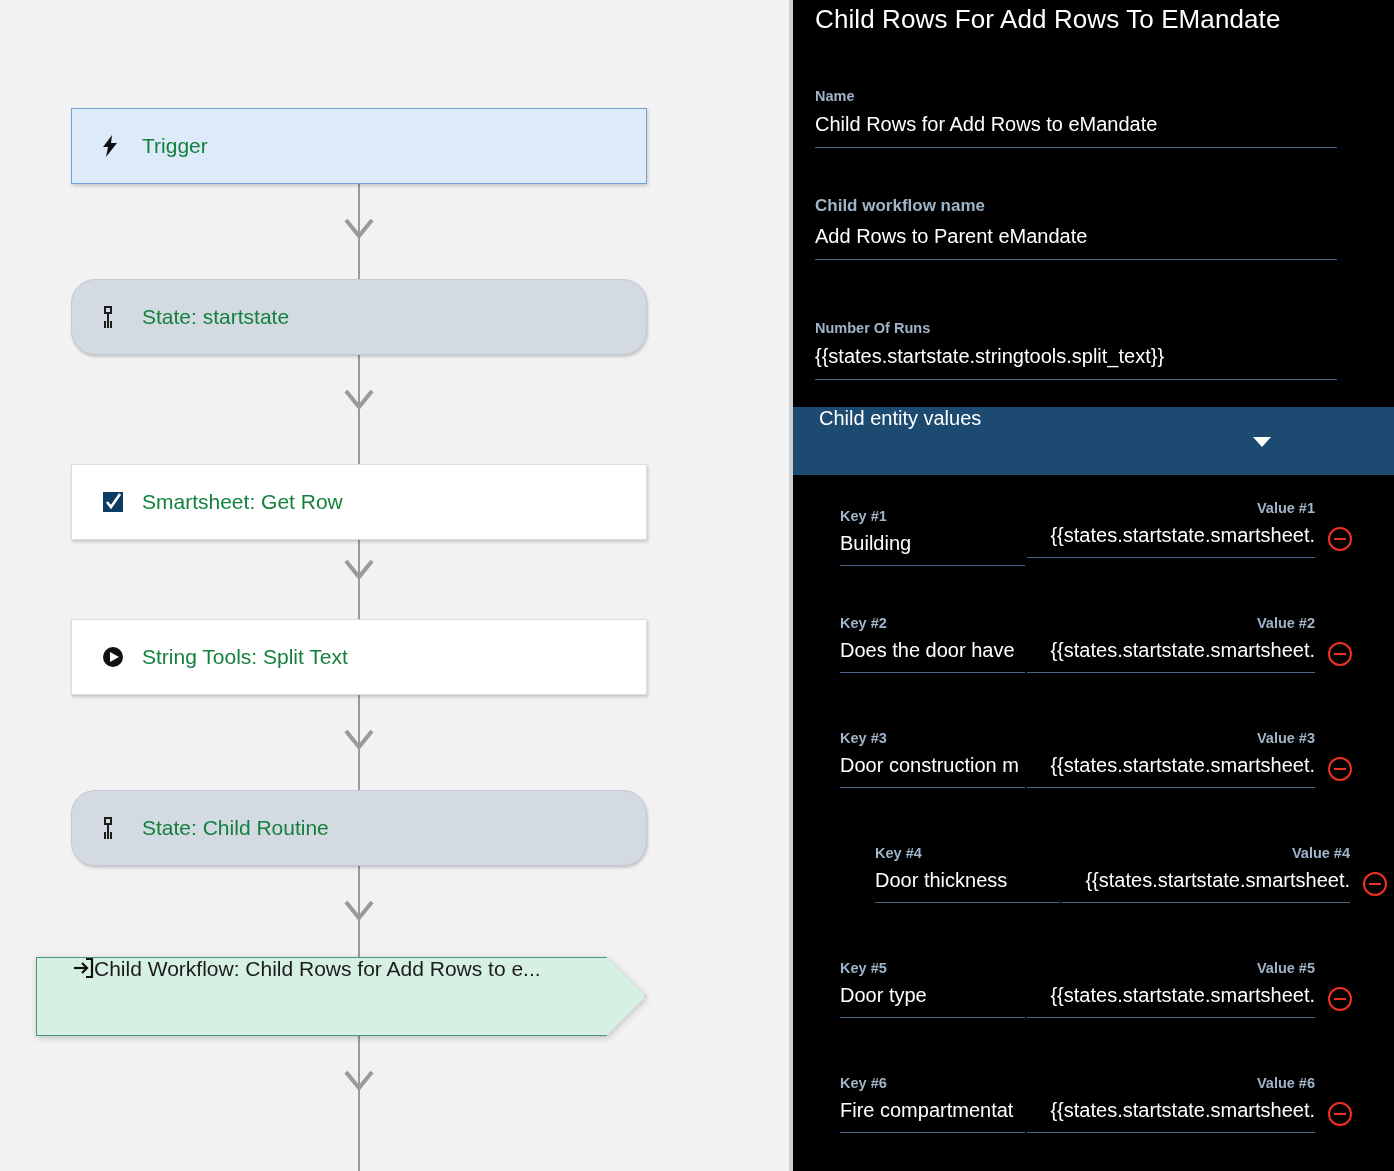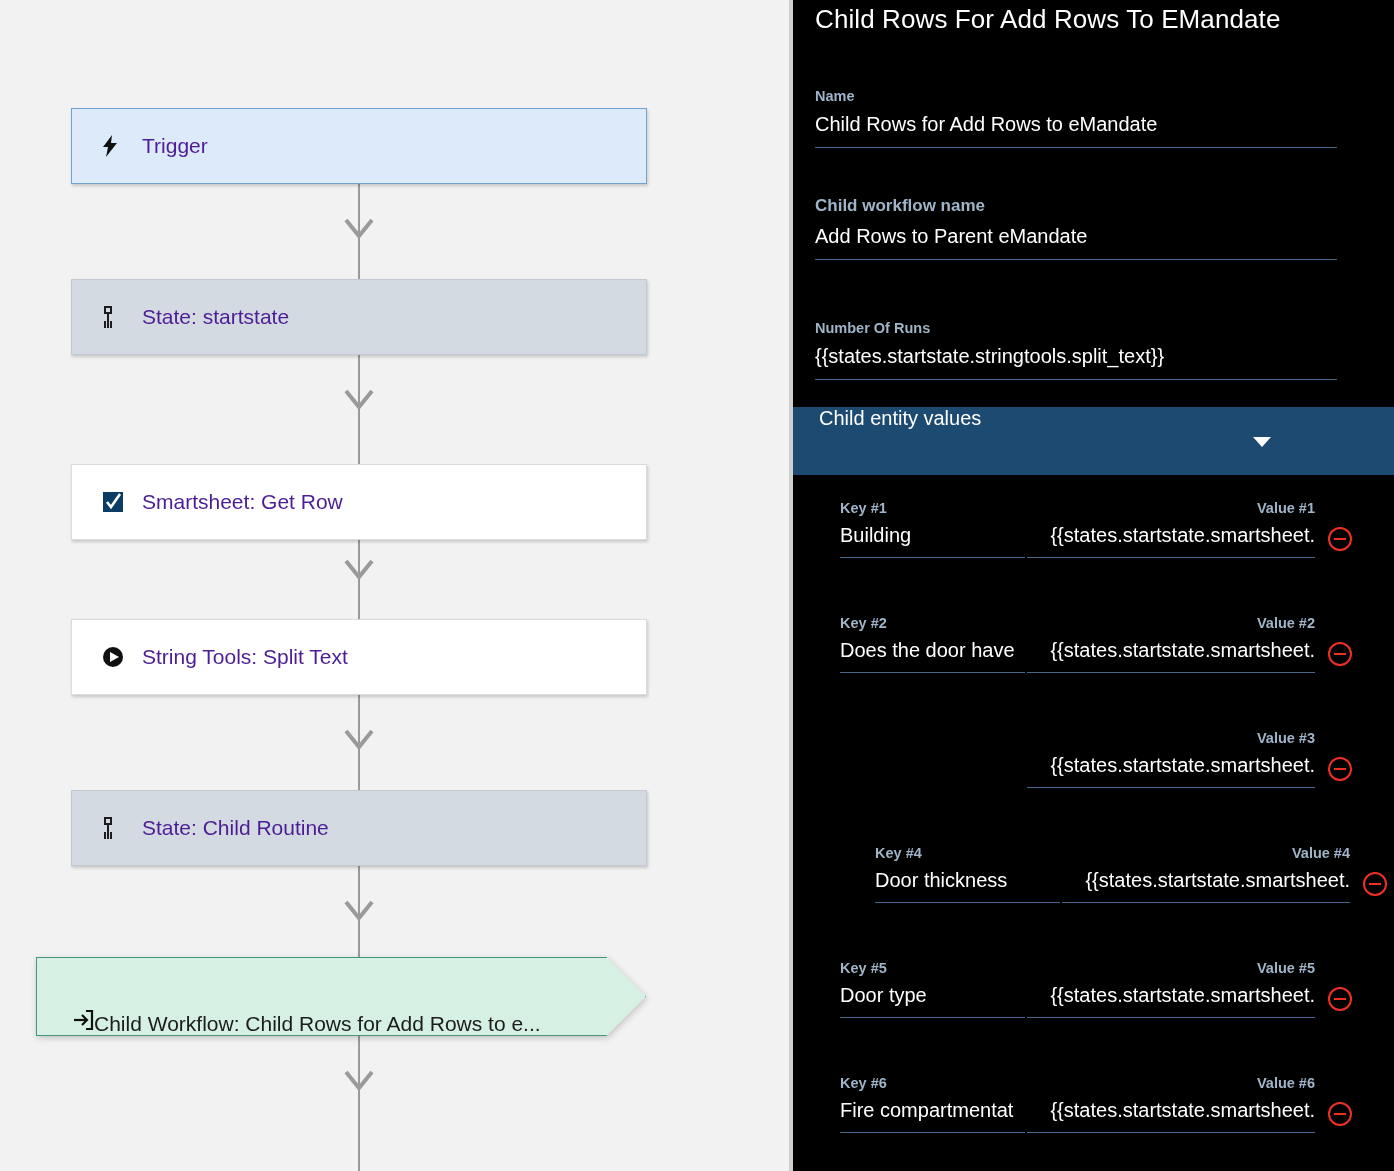--- a/index.html
+++ b/index.html
@@ -19,49 +19,49 @@
   .spine {
     position: absolute; left: 358px; top: 145px; width: 2px; height: 1026px;
     background: #9a9a9a;
   }
   .node {
     position: absolute; left: 71px; width: 576px; height: 76px;
     border: 1px solid #c9c9c9;
     box-shadow: 1px 2px 3px rgba(0,0,0,.18);
     display: flex; align-items: center;
     padding-left: 30px;
-    font-size: 21px; color: #4c1d95;
+    font-size: 21px; color: #15803d;
     z-index: 2;
   }
   .node .nlabel { white-space: nowrap; }
   .node .nicon {
     width: 26px; margin-right: 14px; display: flex;
     align-items: center; justify-content: flex-start;
   }
   .node-trigger { top: 108px; background: #ddeafa; border-color: #6fa3d8; }
-  .node-state   { background: #d3dae2; border-color: #c2c9d1; }
+  .node-state   { background: #d3dae2; border-color: #c2c9d1; border-radius: 24px; }
   .node-state-1 { top: 279px; }
   .node-state-2 { top: 790px; }
   .node-plain   { background: #ffffff; border-color: #dcdcdc; }
   .node-plain-1 { top: 464px; }
   .node-plain-2 { top: 619px; }
 
   .node-child {
     position: absolute; left: 36px; top: 957px;
     width: 610px; height: 79px; z-index: 2;
     filter: drop-shadow(1px 2px 3px rgba(0,0,0,.2));
   }
   .node-child .chev {
     position: absolute; inset: 0;
     background: #d6f0e4;
     border: 1px solid #49957c;
     clip-path: polygon(0 0, 93.5% 0, 100% 50%, 93.5% 100%, 0 100%);
   }
   .node-child .inner {
-    position: absolute; inset: 0; display: flex; align-items: flex-end;
+    position: absolute; inset: 0; display: flex; align-items: flex-start;
     padding-left: 36px; font-size: 21px; color: #1c1c1c;
   }
 
   .arrow {
     position: absolute; left: 343px; width: 32px; height: 26px; z-index: 1;
   }
   .arrow svg { display: block; }
   .ico-state { position: relative; width: 12px; height: 22px; }
   .ico-state::before {
     content:""; position:absolute; left:2px; top:0; width:8px; height:8px;
@@ -289,21 +289,21 @@
       <svg width="24" height="24" viewBox="0 0 24 24">
           <circle cx="12" cy="12" r="10" fill="none" stroke="#c8d4df" stroke-width="1.6"></circle>
           <text x="12" y="17" font-family="Liberation Sans, sans-serif" font-size="13" fill="#c8d4df" text-anchor="middle">?</text>
         </svg>
     </div>
 
   </div>
 
   <div id="entity-rows">
       <div style="position: absolute; left: 0px; top: 500px; width: 1394px; height: 115px;">
-        <div class="kvcell kcol" style="top:0;width:185px;">
+        <div class="kvcell kcol" style="top:8px;width:185px;">
           <div class="klabel">Key #1</div>
           <div class="kval">Building</div>
         </div>
         <div class="kvcell vcol" style="top:0;width:288px;">
           <div class="klabel">Value #1</div>
           <div class="kval">{{states.startstate.smartsheet.</div>
         </div>
         <div class="remove-btn" style="top:26px;"><svg width="26" height="26" viewBox="0 0 26 26">
             <circle cx="13" cy="13" r="11" fill="none" stroke="#ef3124" stroke-width="2"></circle>
             <line x1="7" y1="13" x2="19" y2="13" stroke="#ef3124" stroke-width="2"></line>
@@ -317,20 +317,24 @@
         <div class="kvcell vcol" style="top:0;width:288px;">
           <div class="klabel">Value #2</div>
           <div class="kval">{{states.startstate.smartsheet.</div>
         </div>
         <div class="remove-btn" style="top:26px;"><svg width="26" height="26" viewBox="0 0 26 26">
             <circle cx="13" cy="13" r="11" fill="none" stroke="#ef3124" stroke-width="2"></circle>
             <line x1="7" y1="13" x2="19" y2="13" stroke="#ef3124" stroke-width="2"></line>
           </svg></div>
       </div>
       <div style="position: absolute; left: 0px; top: 730px; width: 1394px; height: 115px;">
+        <div class="kvcell kcol" style="top:0;width:185px;">
+          <div class="klabel">Key #3</div>
+          <div class="kval">Door construction m</div>
+        </div>
         <div class="kvcell vcol" style="top:0;width:288px;">
           <div class="klabel">Value #3</div>
           <div class="kval">{{states.startstate.smartsheet.</div>
         </div>
         <div class="remove-btn" style="top:26px;"><svg width="26" height="26" viewBox="0 0 26 26">
             <circle cx="13" cy="13" r="11" fill="none" stroke="#ef3124" stroke-width="2"></circle>
             <line x1="7" y1="13" x2="19" y2="13" stroke="#ef3124" stroke-width="2"></line>
           </svg></div>
       </div>
       <div style="position: absolute; left: 0px; top: 845px; width: 1394px; height: 115px; margin-left: 35px;">

